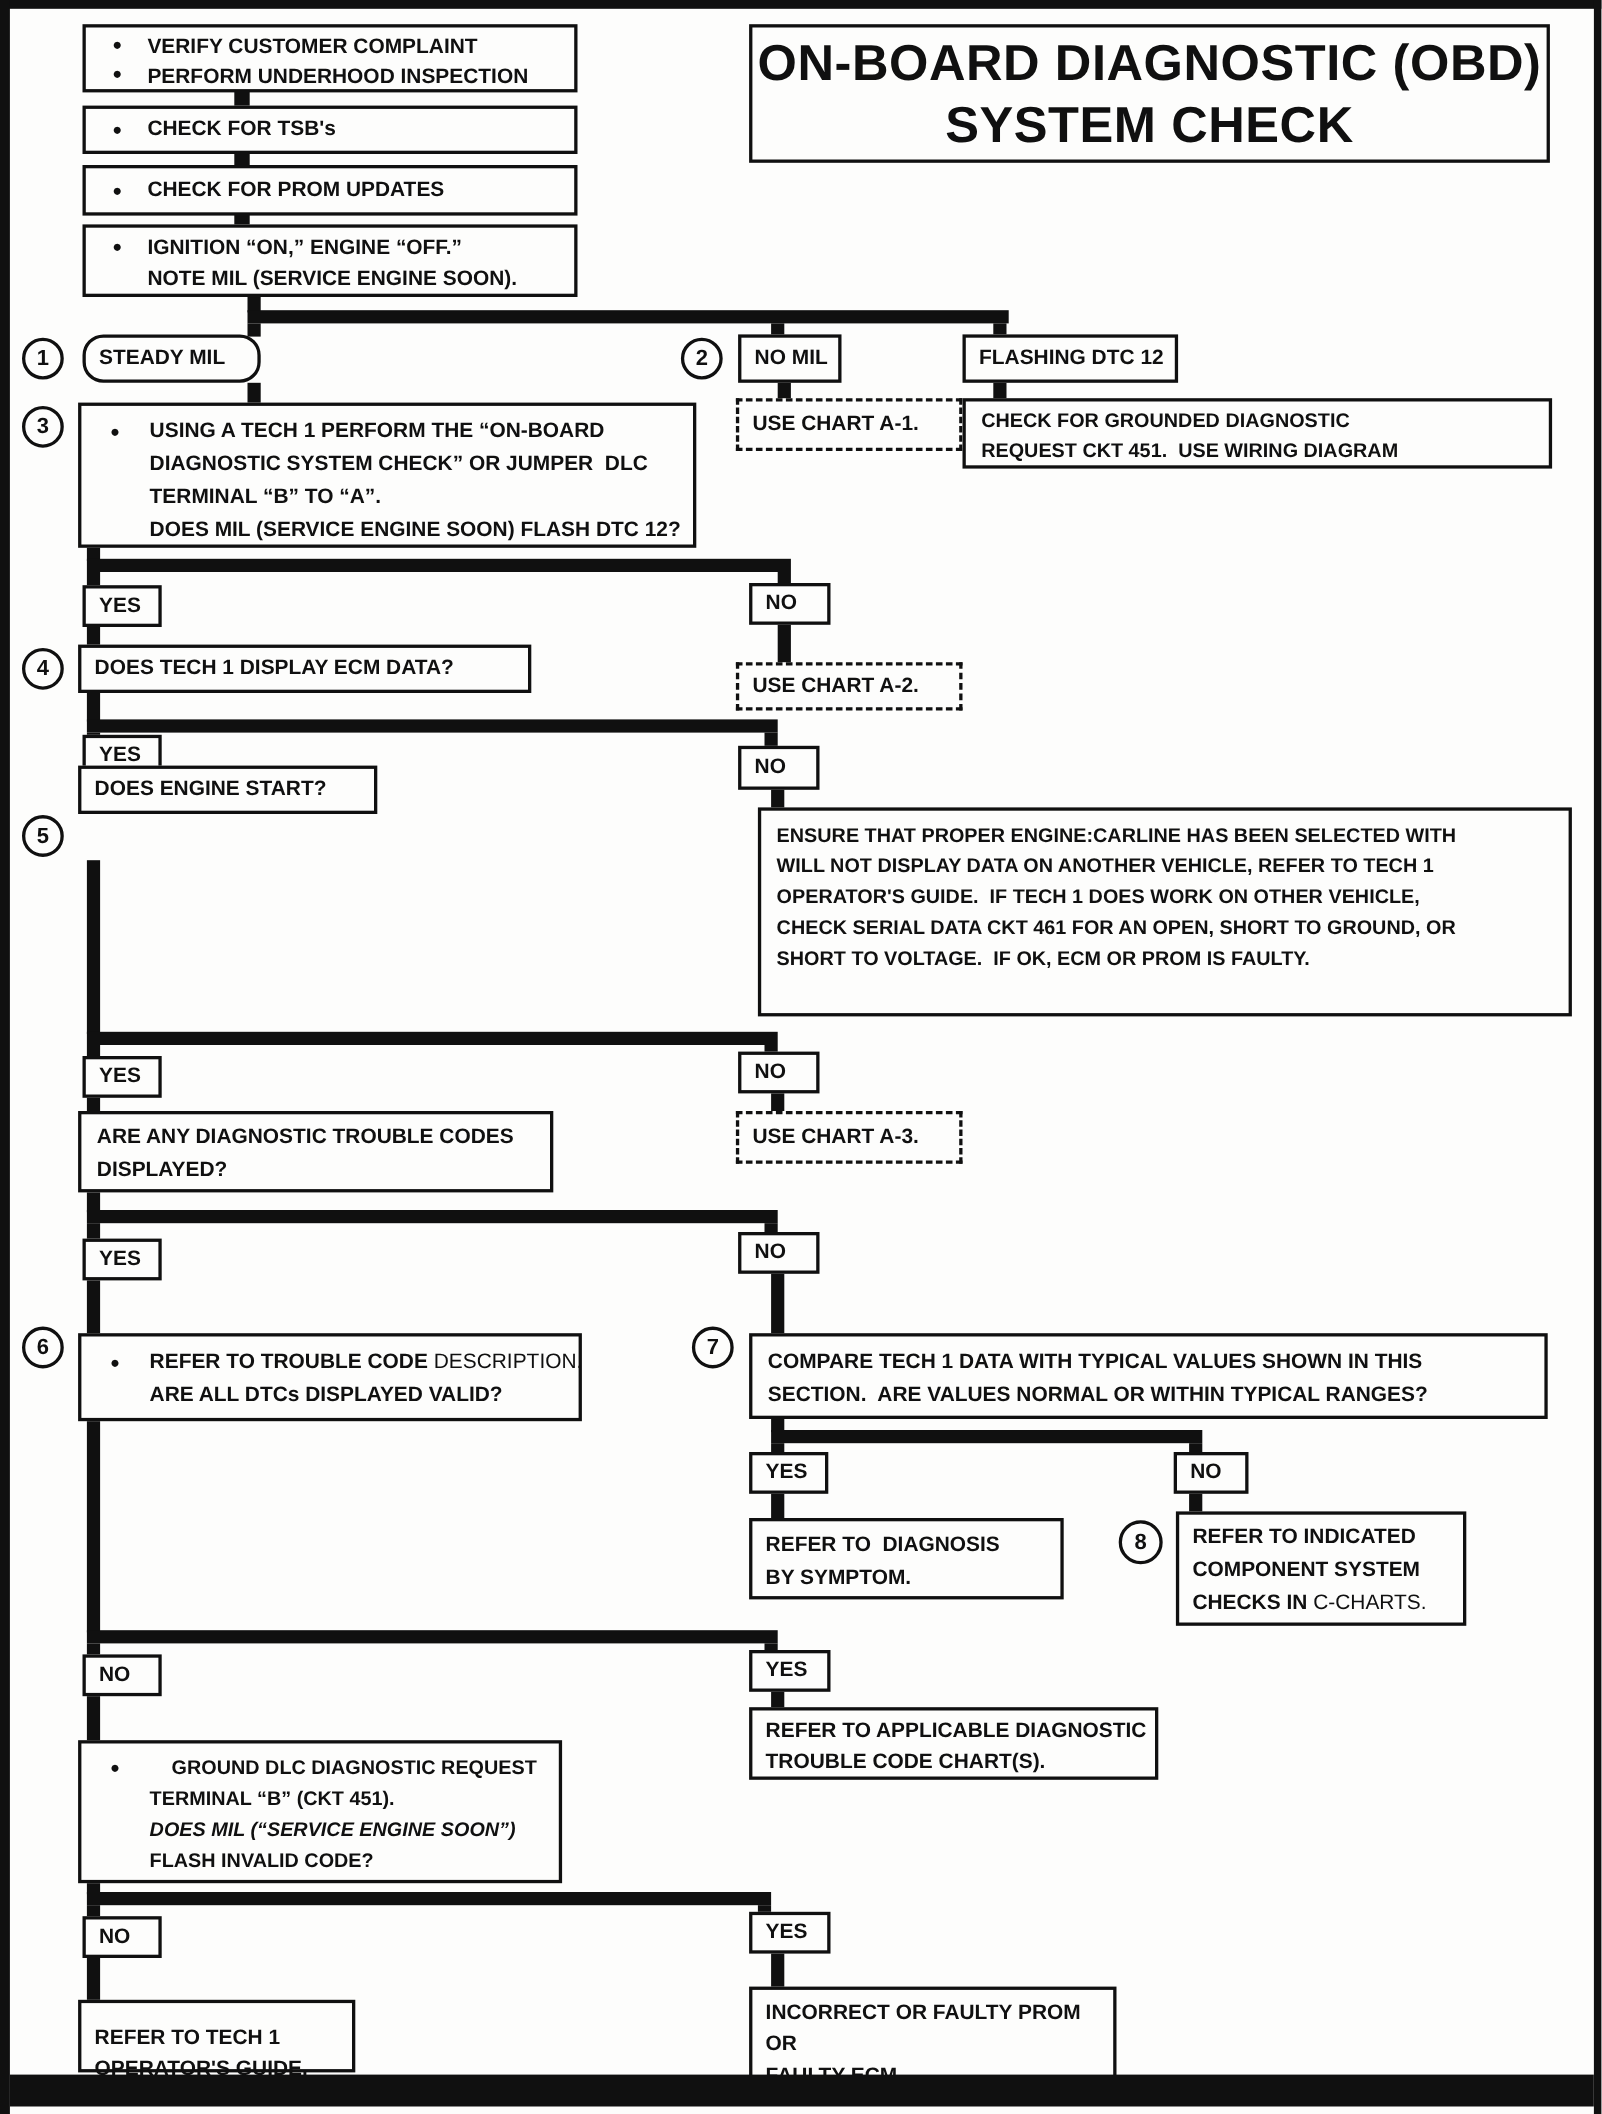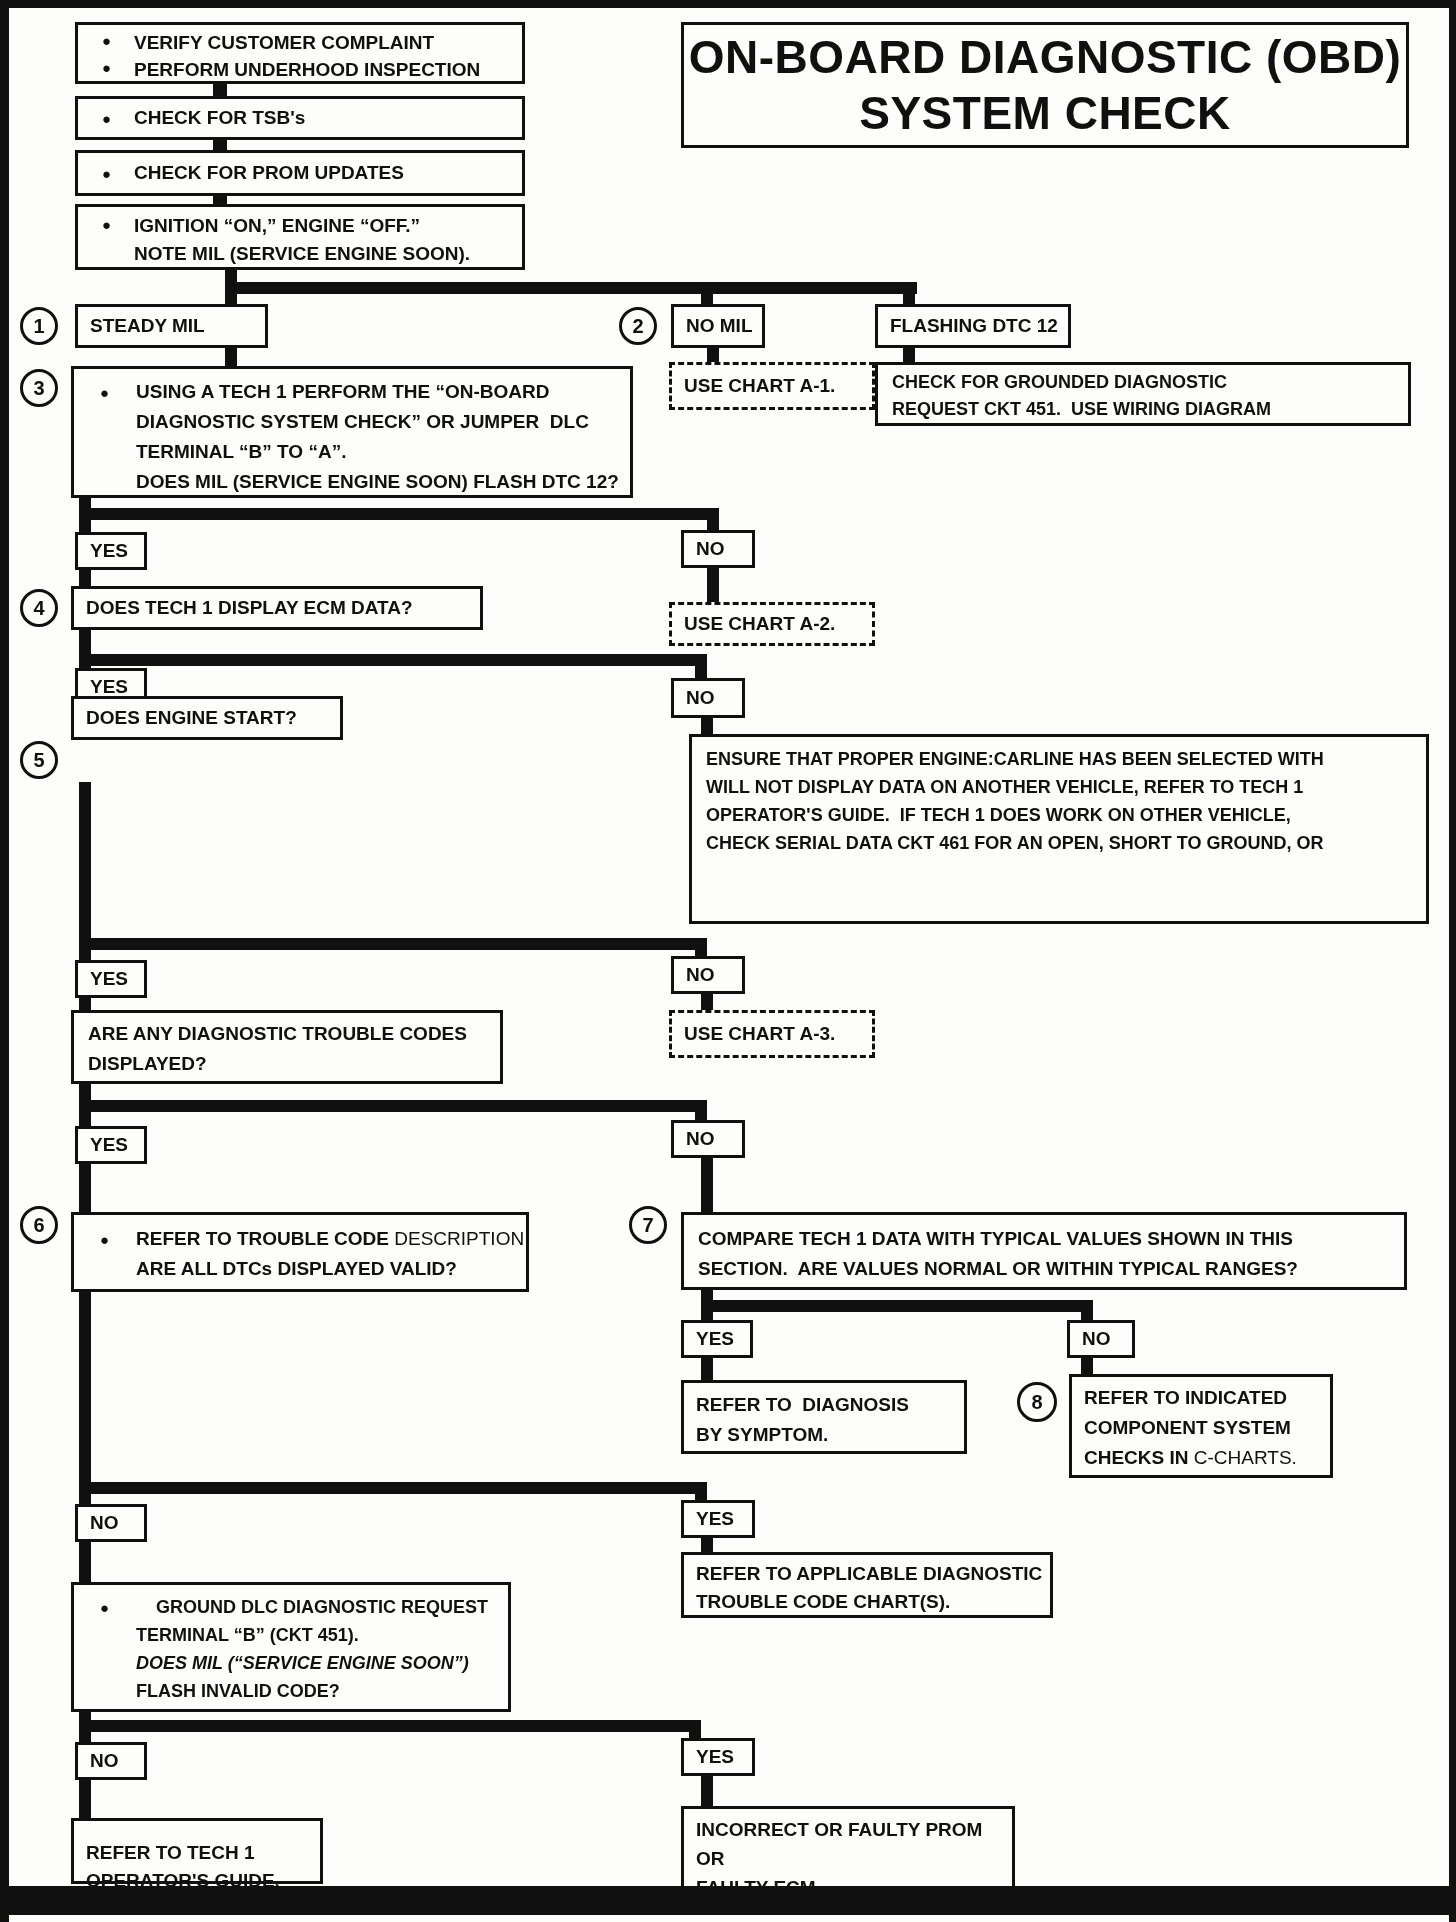--- a/index.html
+++ b/index.html
@@ -71,21 +71,21 @@
 
   <div class="conn" style="left:216px;top:262px;width:12px;height:14px;"></div>
   <div class="conn" style="left:216px;top:274px;width:692px;height:12px;"></div>
   <div class="conn" style="left:216px;top:286px;width:12px;height:12px;"></div>
   <div class="conn" style="left:692px;top:286px;width:12px;height:12px;"></div>
   <div class="conn" style="left:894px;top:286px;width:12px;height:12px;"></div>
 
   <div class="circle" style="left:11px;top:299px;width:38px;height:38px;">
     <span>1</span>
   </div>
-  <div class="box yn" style="left:66px;top:296px;width:193px;height:44px;">
+  <div class="box yn" style="left:66px;top:296px;width:162px;height:44px;border-radius:19px;">
     <span class="ln">STEADY MIL</span>
   </div>
 
   <div class="circle" style="left:610px;top:299px;width:38px;height:38px;">
     <span>2</span>
   </div>
   <div class="box yn" style="left:662px;top:296px;width:94px;height:44px;">
     <span class="ln">NO MIL</span>
   </div>
 
@@ -161,20 +161,21 @@
   </div>
   <div class="box yn" style="left:62px;top:688px;width:272px;height:44px;">
     <span class="ln">DOES ENGINE START?</span>
   </div>
 
   <div class="box" style="left:680px;top:726px;width:740px;height:190px;padding:8px 0 0 14px;font-size:18px;">
     <div class="ln" style="line-height:28px;">ENSURE THAT PROPER ENGINE:CARLINE HAS BEEN SELECTED WITH</div>
     <div class="ln" style="line-height:28px;">WILL NOT DISPLAY DATA ON ANOTHER VEHICLE, REFER TO TECH 1</div>
     <div class="ln" style="line-height:28px;">OPERATOR'S GUIDE.  IF TECH 1 DOES WORK ON OTHER VEHICLE,</div>
     <div class="ln" style="line-height:28px;">CHECK SERIAL DATA CKT 461 FOR AN OPEN, SHORT TO GROUND, OR</div>
+    <div class="ln" style="line-height:28px;">SHORT TO VOLTAGE.  IF OK, ECM OR PROM IS FAULTY.</div>
   </div>
 
   <div class="conn" style="left:70px;top:774px;width:12px;height:158px;"></div>
   <div class="conn" style="left:70px;top:930px;width:628px;height:12px;"></div>
   <div class="conn" style="left:70px;top:942px;width:12px;height:12px;"></div>
   <div class="conn" style="left:686px;top:942px;width:12px;height:8px;"></div>
 
   <div class="box yn" style="left:66px;top:952px;width:72px;height:38px;">
     <span>YES</span>
   </div>

